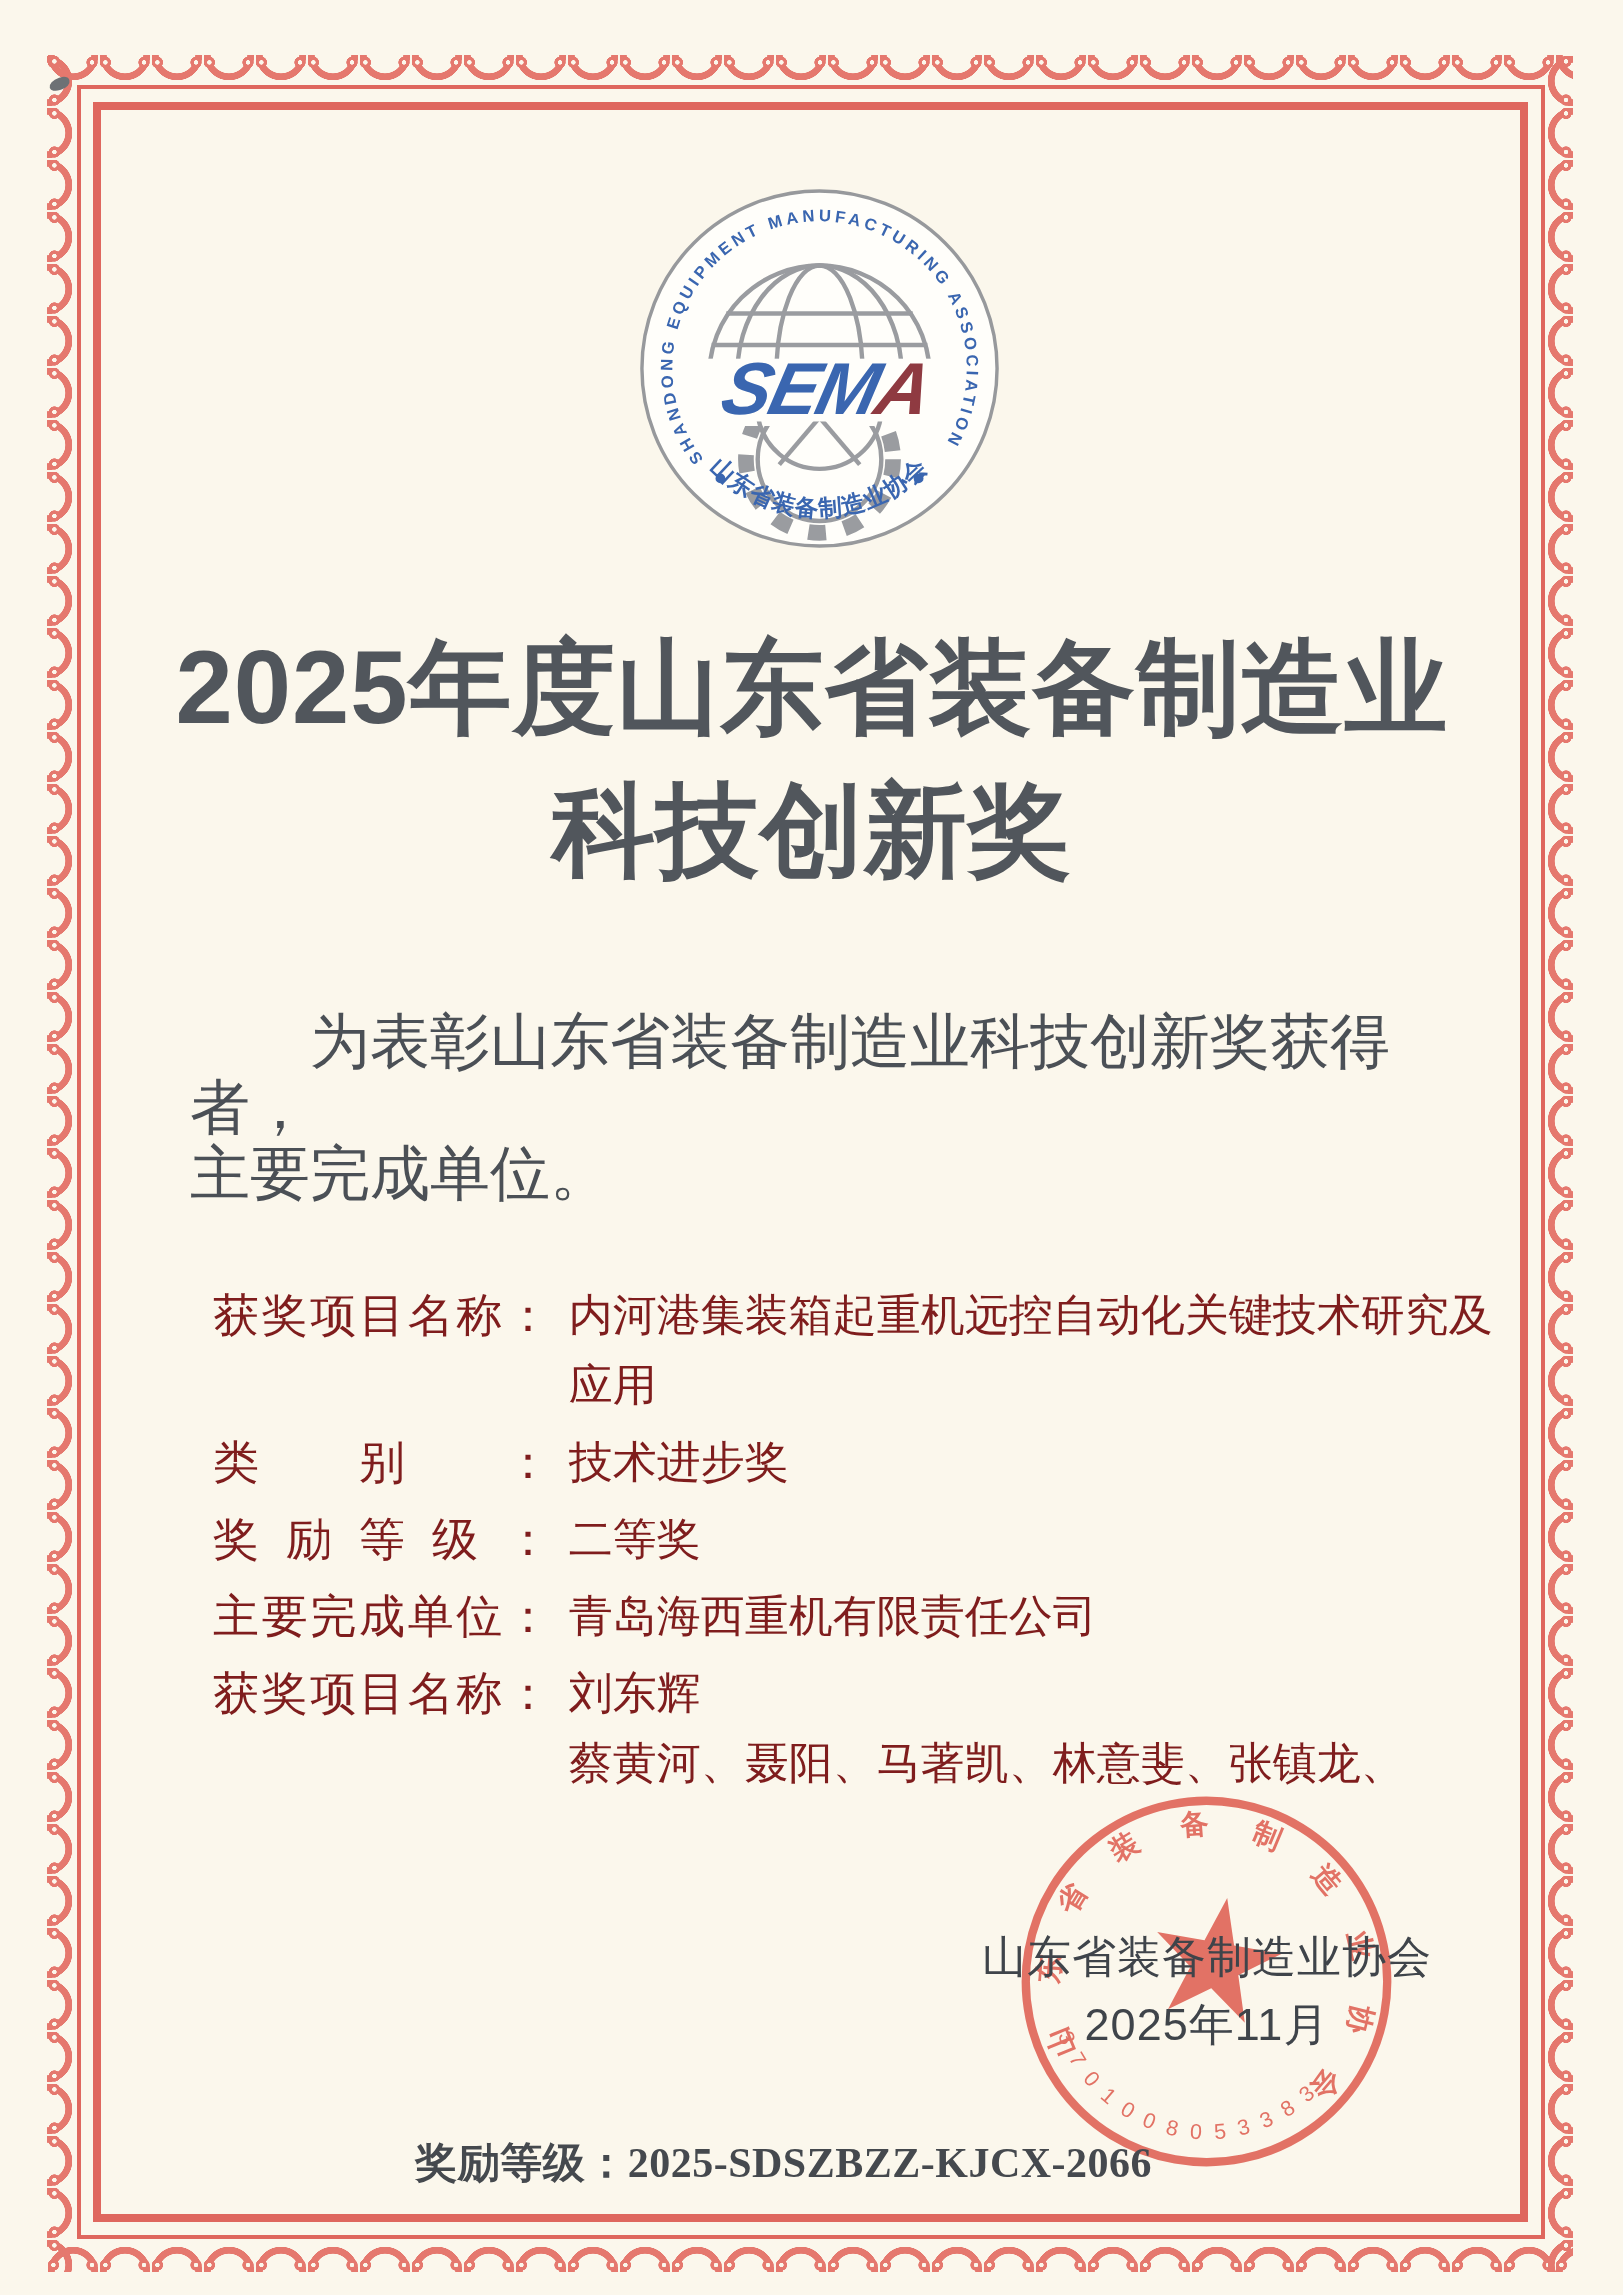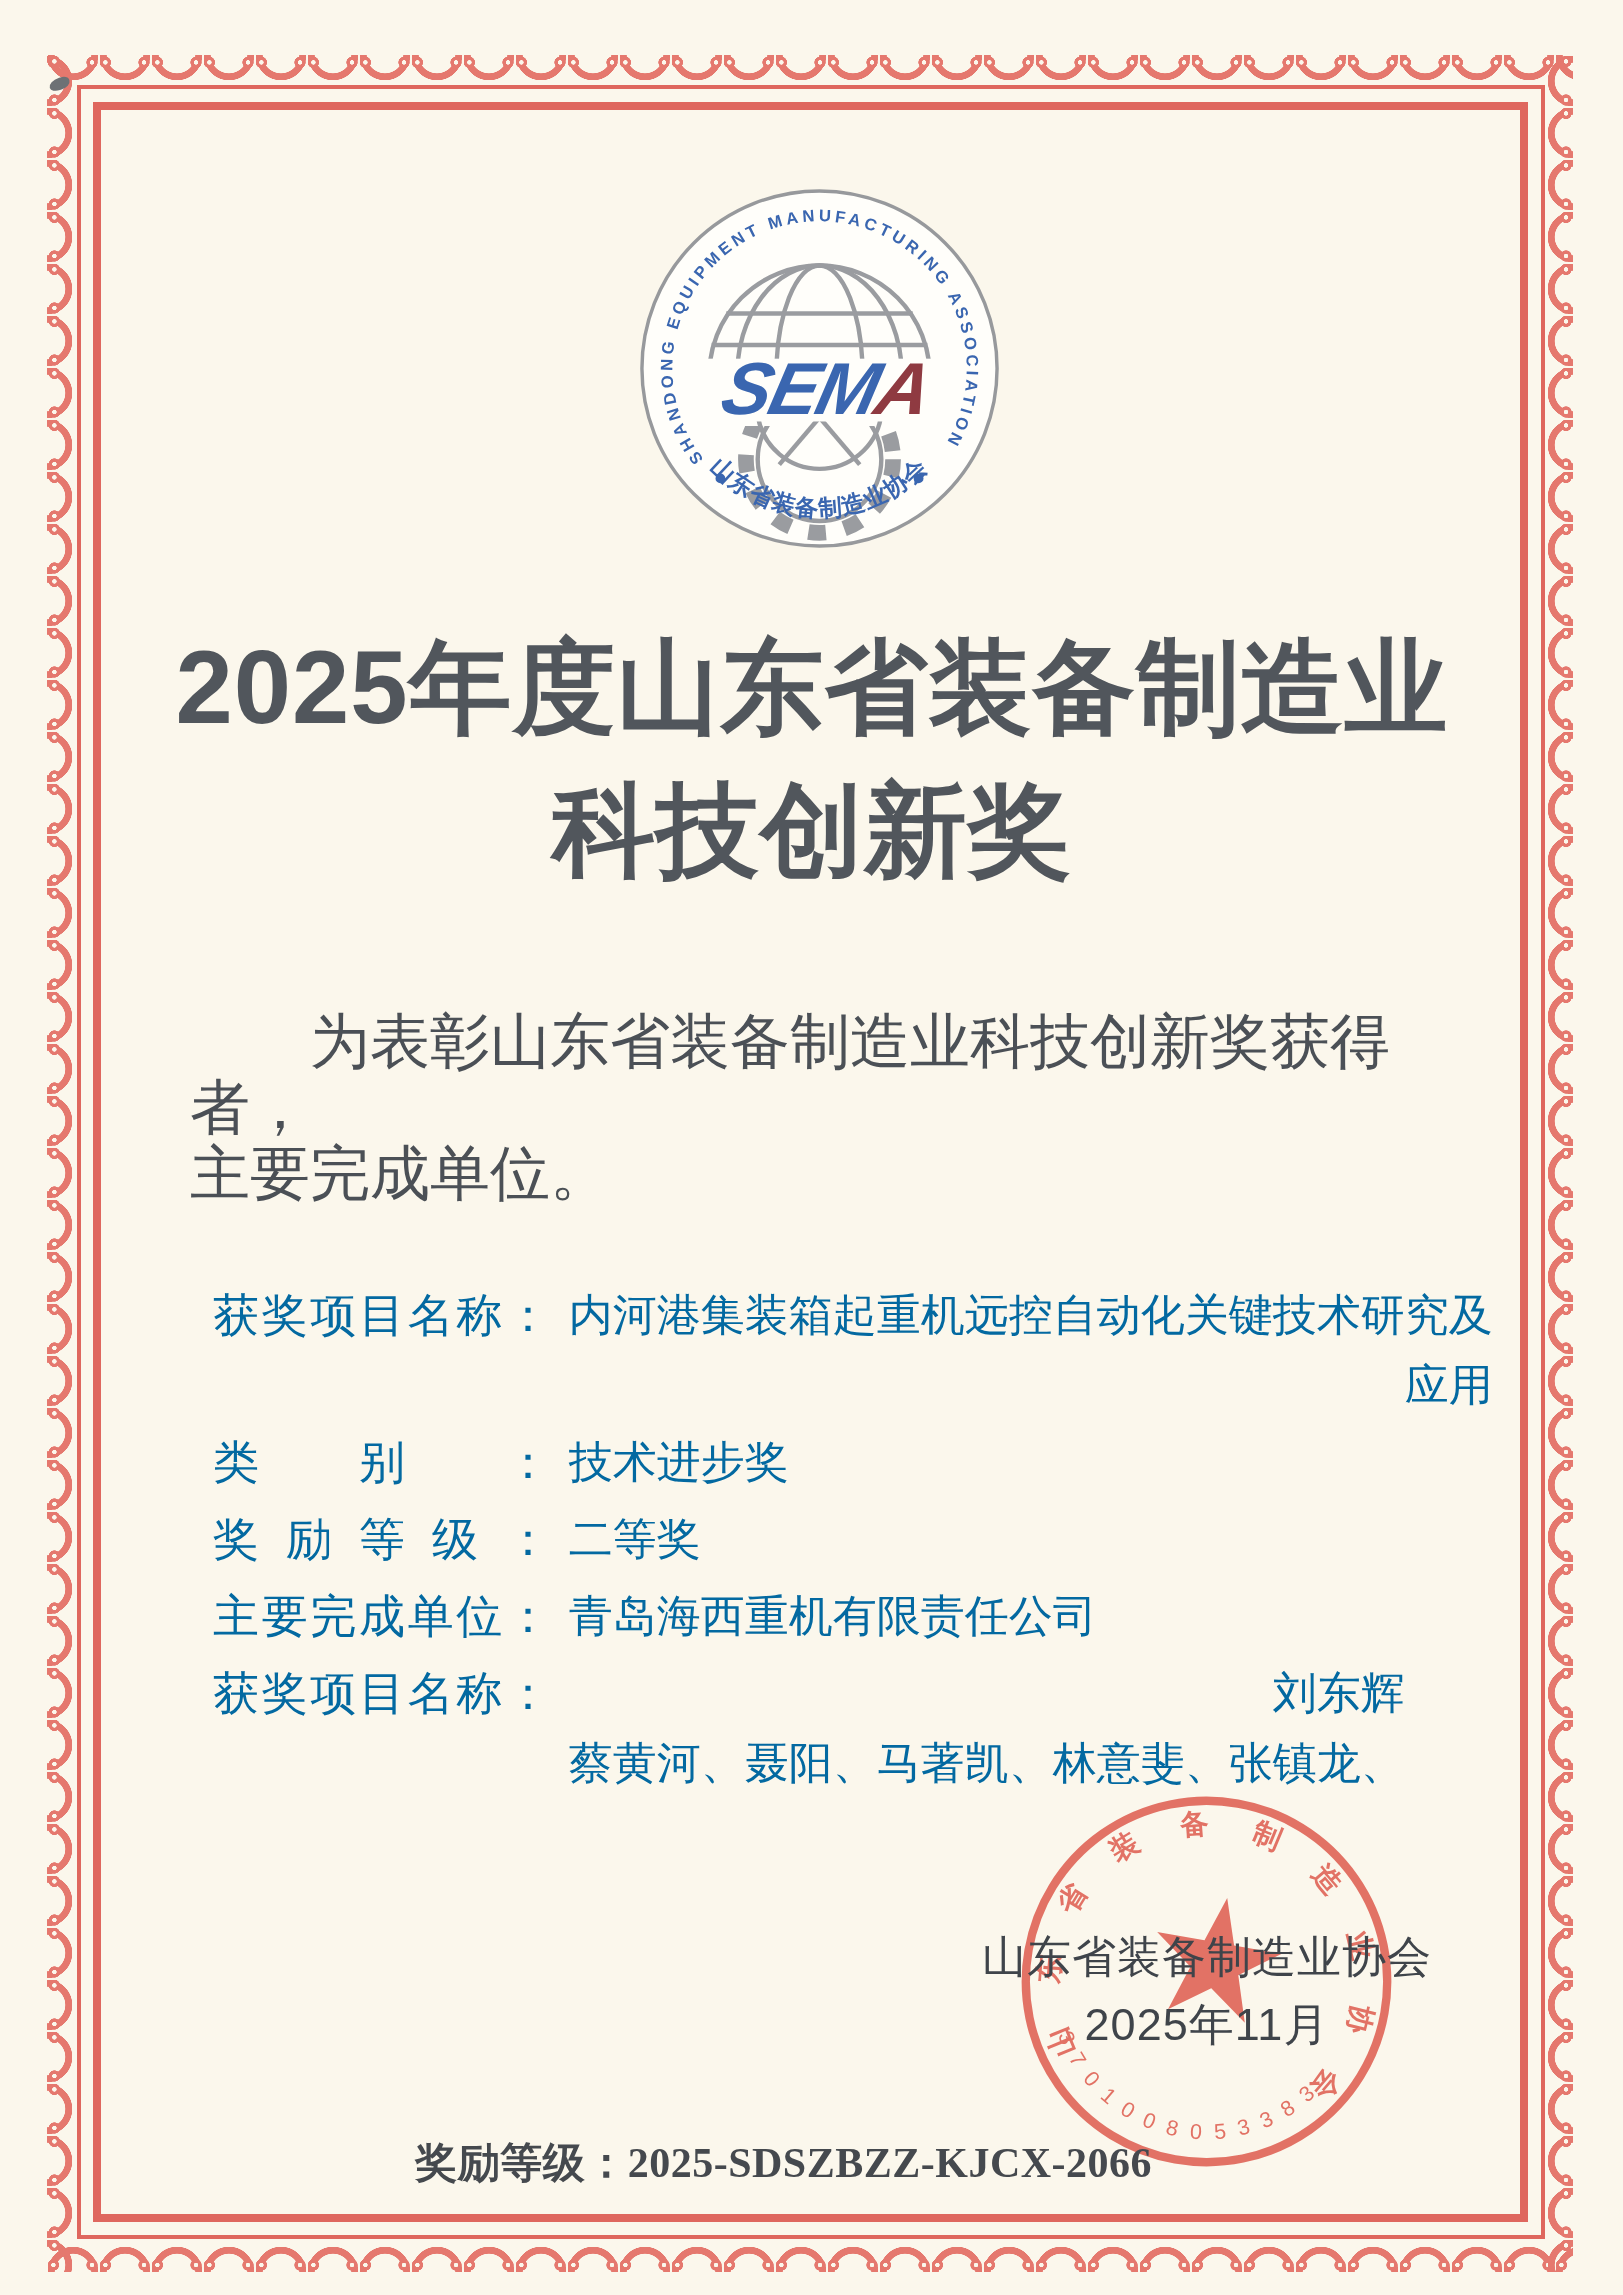--- a/index.html
+++ b/index.html
@@ -64,28 +64,28 @@
   }
 
   
   .intro{
     position:absolute;top:1009px;left:190px;right:167px;
     font-size:60px;line-height:66px;color:var(--ink-soft);
   }
   .intro-line.indent{text-indent:120px;}
 
   
-  .fields{position:absolute;left:213px;top:1281px;right:100px;font-size:46px;color:#0369a1;}
+  .fields{position:absolute;left:213px;top:1281px;right:100px;font-size:46px;color:#7f1d1d;}
   .frow{display:flex;align-items:flex-start;margin-bottom:6.9px;}
   .flabel{
     flex:0 0 338px;width:338px;display:inline-block;
     text-align:justify;text-align-last:justify;
     line-height:70px;white-space:nowrap;
   }
-  .fvalue{margin-left:17.7px;font-size:44px;line-height:70px;text-align:right;}
+  .fvalue{margin-left:17.7px;font-size:44px;line-height:70px;}
   .vline{display:block;white-space:nowrap;}
 
   
   .seal{position:absolute;left:1015px;top:1790px;width:383px;height:383px;opacity:.8;}
 
   
   .sign-block{
     position:absolute;left:942px;top:1932px;width:530px;
     text-align:center;color:#3f444a;
     font-family:"Liberation Sans","DejaVu Sans",sans-serif;

